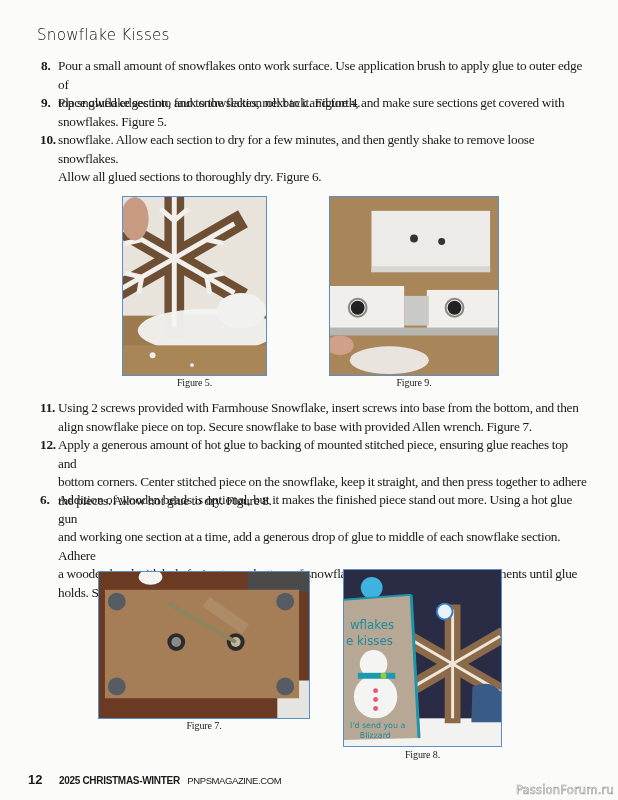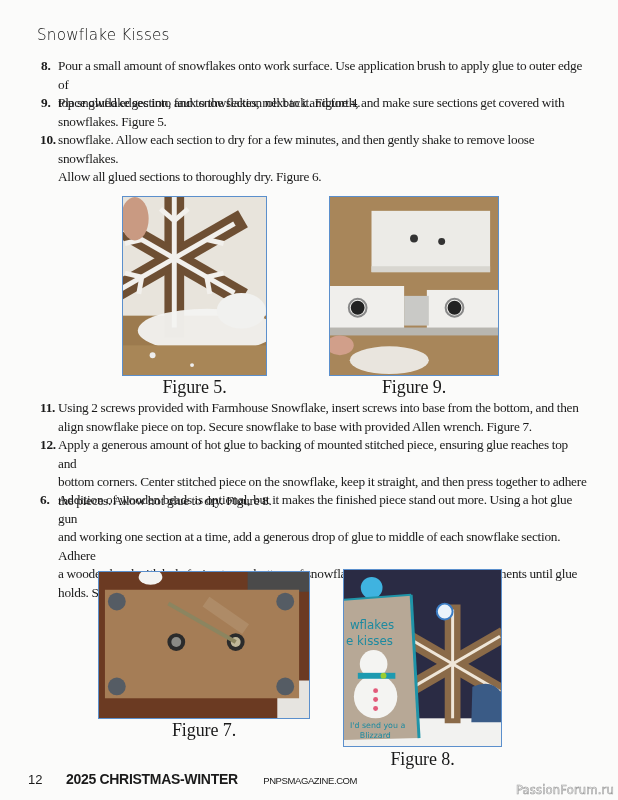--- a/index.html
+++ b/index.html
@@ -30,30 +30,30 @@
   .step .txt { display: block; }
   .fig {
     position: absolute;
     border: 1.5px solid #5b8fcc;
     box-sizing: border-box;
     overflow: hidden;
     text-align: center;
   }
   .fig svg { display: block; width: 100%; height: 100%; }
   .caption {
-    position: absolute; font-size: 18px; text-align: center;
+    position: absolute; font-size: 10px; text-align: center;
     letter-spacing: -0.1px;
   }
   .footer {
     position: absolute; left: 28px; top: 770px;
     font-family: "Liberation Sans", "DejaVu Sans", sans-serif;
     white-space: nowrap;
   }
-  .footer .pg { font-weight: normal; font-size: 13px; margin-right: 19px; }
-  .footer .issue { font-weight: bold; font-size: 14px; letter-spacing: -0.3px; margin-right: 21px; }
+  .footer .pg { font-weight: bold; font-size: 13px; margin-right: 12px; }
+  .footer .issue { font-weight: bold; font-size: 10px; letter-spacing: -0.3px; margin-right: 3px; }
   .footer .site { font-size: 9.5px; letter-spacing: -0.4px; }
   .watermark {
     position: absolute; right: 4px; top: 783px;
     font-family: "DejaVu Sans", sans-serif; font-size: 11.5px;
     color: #ffffff; -webkit-text-stroke: 0.6px #9a9a9a;
     letter-spacing: 0.2px;
     text-align: center;
   }
 </style>
 </head>

